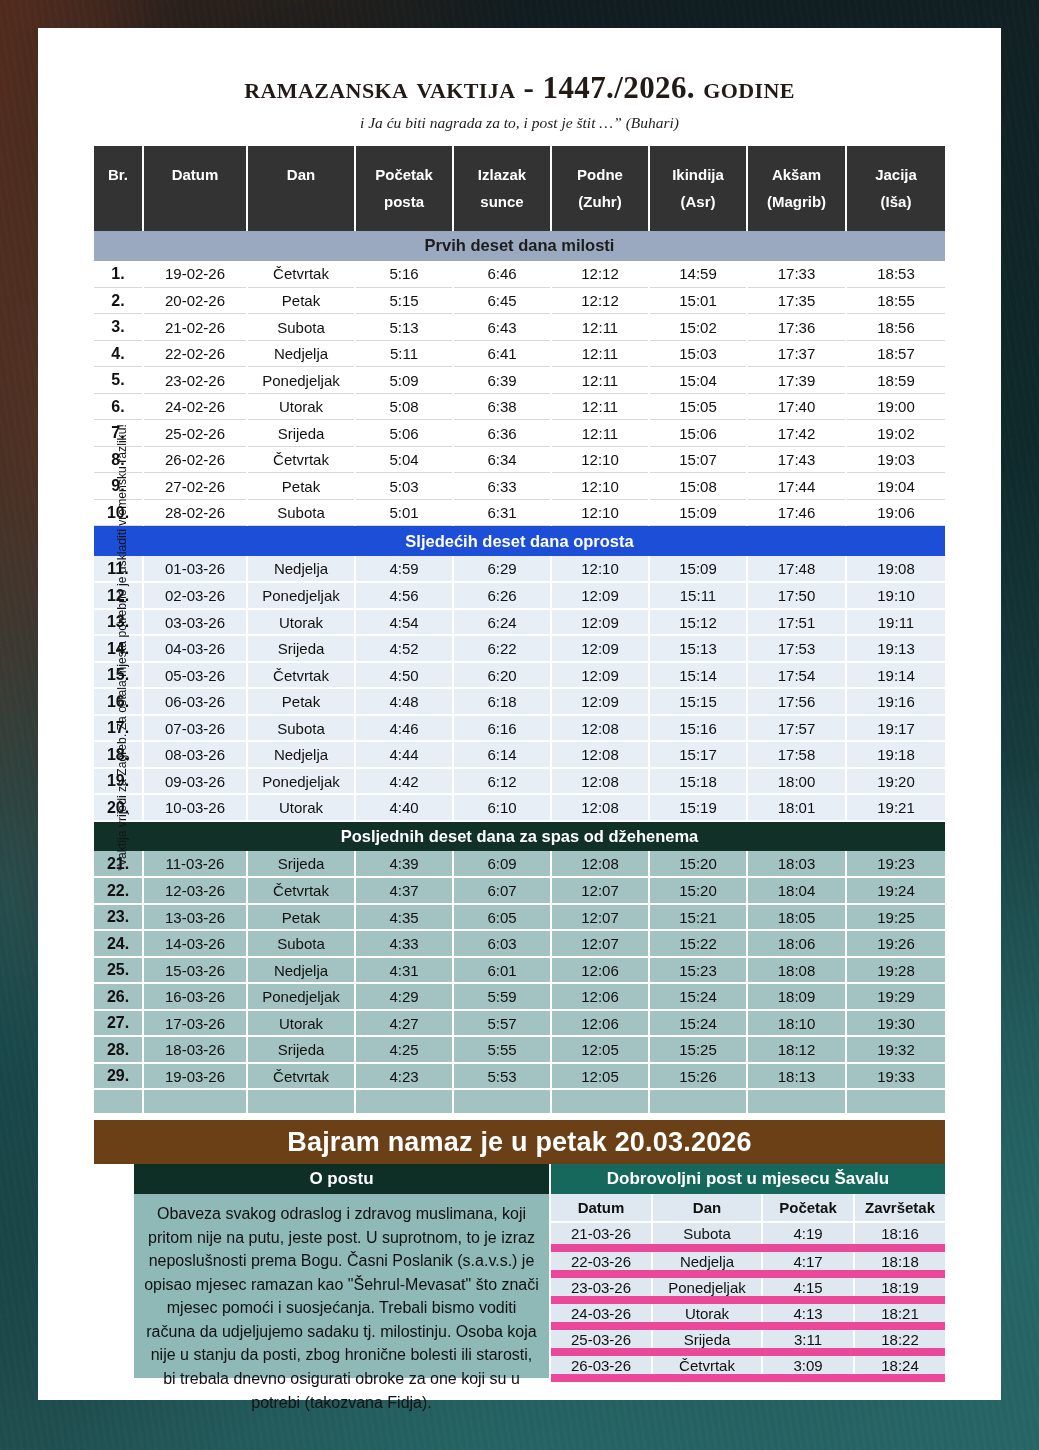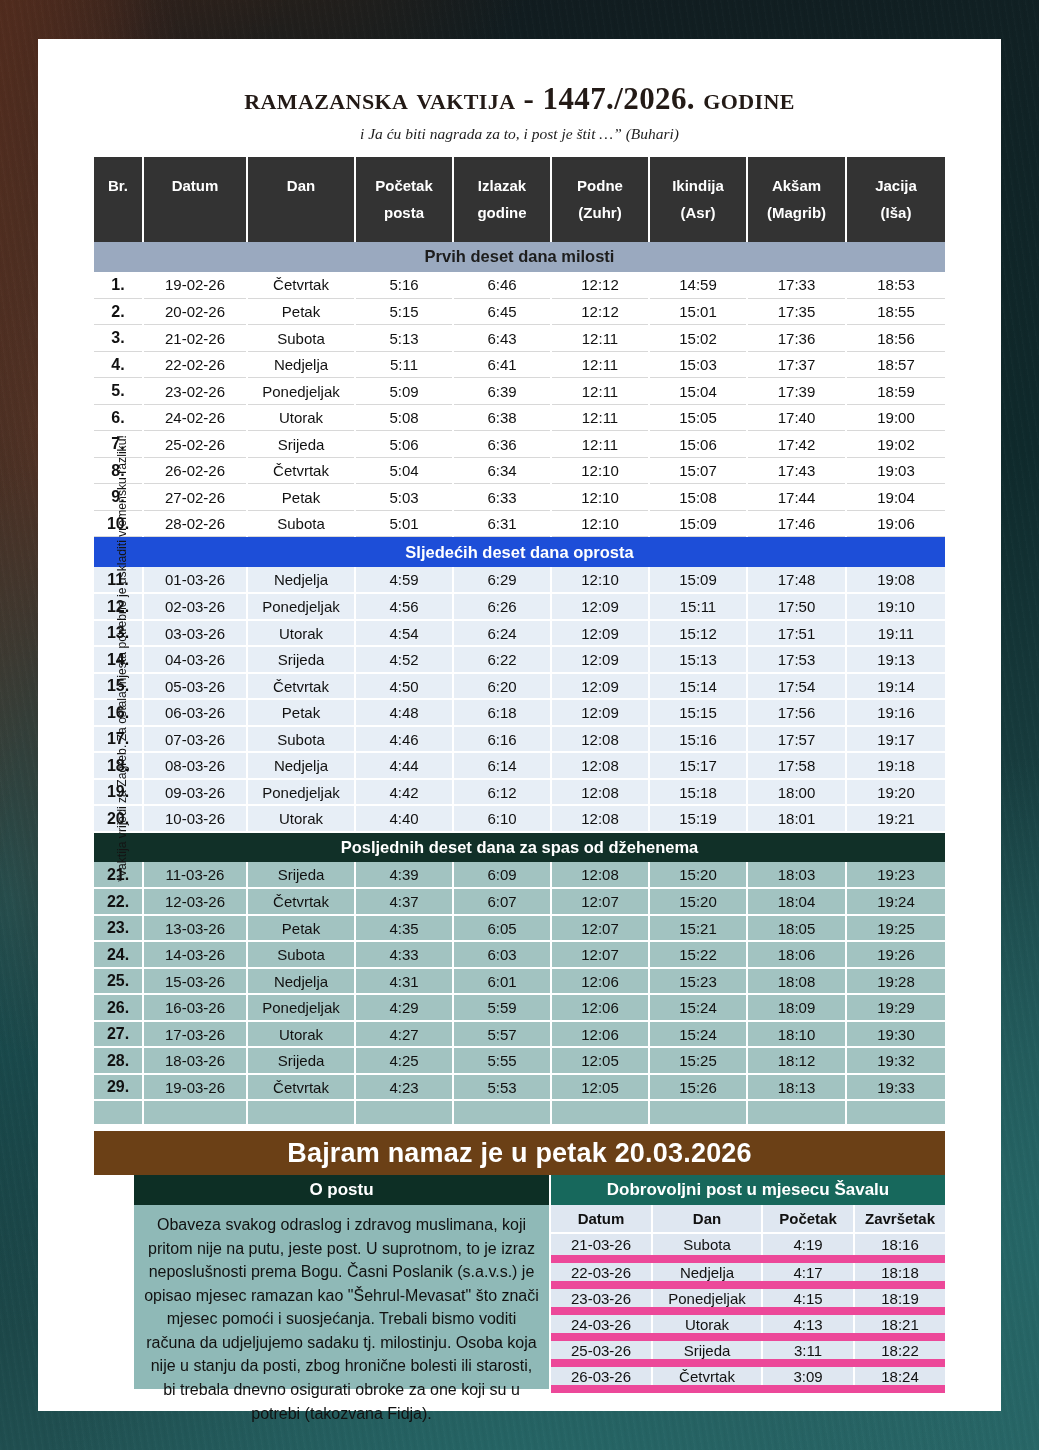--- a/index.html
+++ b/index.html
@@ -36,21 +36,21 @@
     inset: 0;
     background:
       repeating-linear-gradient(81deg, rgba(255,255,255,0.035) 0px, rgba(255,255,255,0) 2px, rgba(0,0,0,0.05) 4px, rgba(0,0,0,0) 7px);
     opacity: .55;
   }
 
   
   #page {
     position: absolute;
     left: 38px;
-    top: 39px;
+    top: 28px;
     width: 963px;
     height: 1372px;
     background: #ffffff;
     z-index: 2;
   }
 
   
   .title {
     text-align: center;
     font-family: "Liberation Serif", serif;
@@ -247,21 +247,21 @@
         <col class="c6">
         <col class="c7">
         <col class="c8">
     </colgroup>
     <thead>
       <tr id="hdr-row">
           <th class="hd"><span>Br.</span><span class="l2">&nbsp;</span></th>
           <th class="hd"><span>Datum</span><span class="l2">&nbsp;</span></th>
           <th class="hd"><span>Dan</span><span class="l2">&nbsp;</span></th>
           <th class="hd"><span>Početak</span><span class="l2">posta</span></th>
-          <th class="hd"><span>Izlazak</span><span class="l2">godine</span></th>
+          <th class="hd"><span>Izlazak</span><span class="l2">sunce</span></th>
           <th class="hd"><span>Podne</span><span class="l2">(Zuhr)</span></th>
           <th class="hd"><span>Ikindija</span><span class="l2">(Asr)</span></th>
           <th class="hd"><span>Akšam</span><span class="l2">(Magrib)</span></th>
           <th class="hd"><span>Jacija</span><span class="l2">(Iša)</span></th>
         </tr>
     </thead>
     <tbody id="tbody">
         <tr>
           <td class="banner b1" colspan="9">Prvih deset dana milosti</td>
         </tr>

